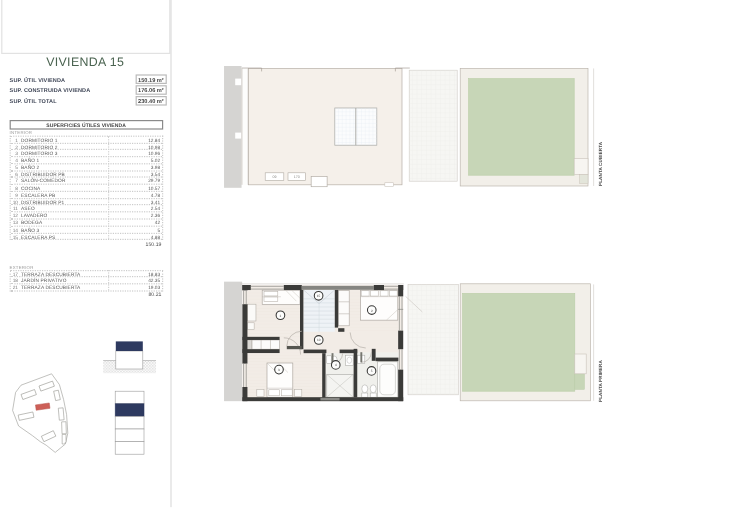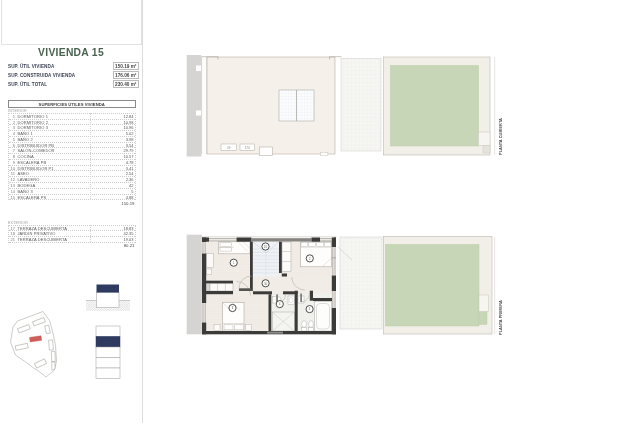--- a/index.html
+++ b/index.html
@@ -17,21 +17,21 @@
 .sumbox{position:absolute;left:112.5px;width:26.5px;height:8px;border:0.7px solid #bbbbbb;font-size:4.7px;font-weight:bold;line-height:8px;text-align:center;color:#424242;box-sizing:border-box;background:#fff;}
 </style>
 </head>
 <body>
 <div id="page">
 
 <div class="abs" style="left:1px;top:-2px;width:141px;height:47px;border:1px solid #e2e2e2;box-sizing:border-box;background:#fff;"></div>
 
 <div class="abs" style="left:142px;top:0;width:1px;height:423px;background:#dcdcdc;"></div>
 
-<div class="abs" style="left:0;top:46.5px;width:142px;text-align:center;font-size:10.3px;font-weight:bold;color:#4a6350;letter-spacing:0.3px;">VIVIENDA 15</div>
+<div class="abs" style="left:0;top:46.5px;width:142px;text-align:center;font-size:10.3px;font-weight:normal;color:#4a6350;letter-spacing:0.3px;">VIVIENDA 15</div>
 
 <div class="abs sumlab" style="left:8px;top:63.5px;">SUP. ÚTIL VIVIENDA</div>
 
 <div class="sumbox" style="top:62px;">150.19 m²</div>
 
 <div class="abs sumlab" style="left:8px;top:72.5px;">SUP. CONSTRUIDA VIVIENDA</div>
 
 <div class="sumbox" style="top:71px;">176.06 m²</div>
 
 <div class="abs sumlab" style="left:8px;top:81.5px;">SUP. ÚTIL TOTAL</div>

